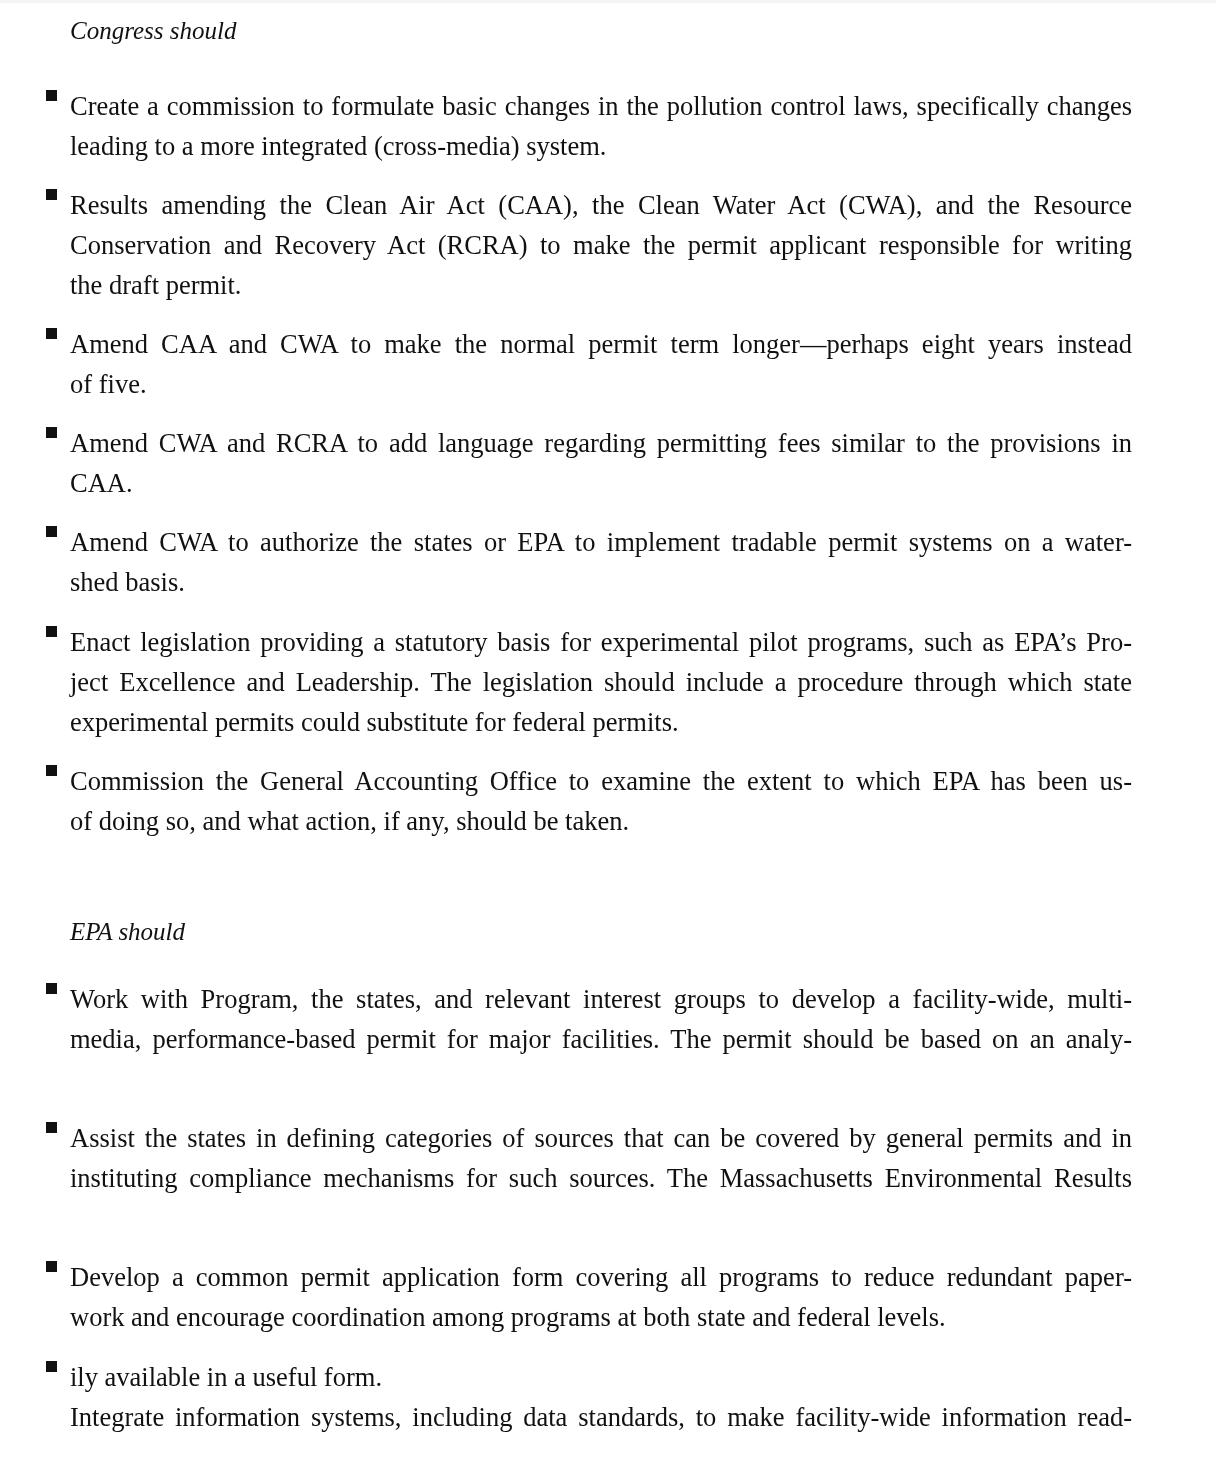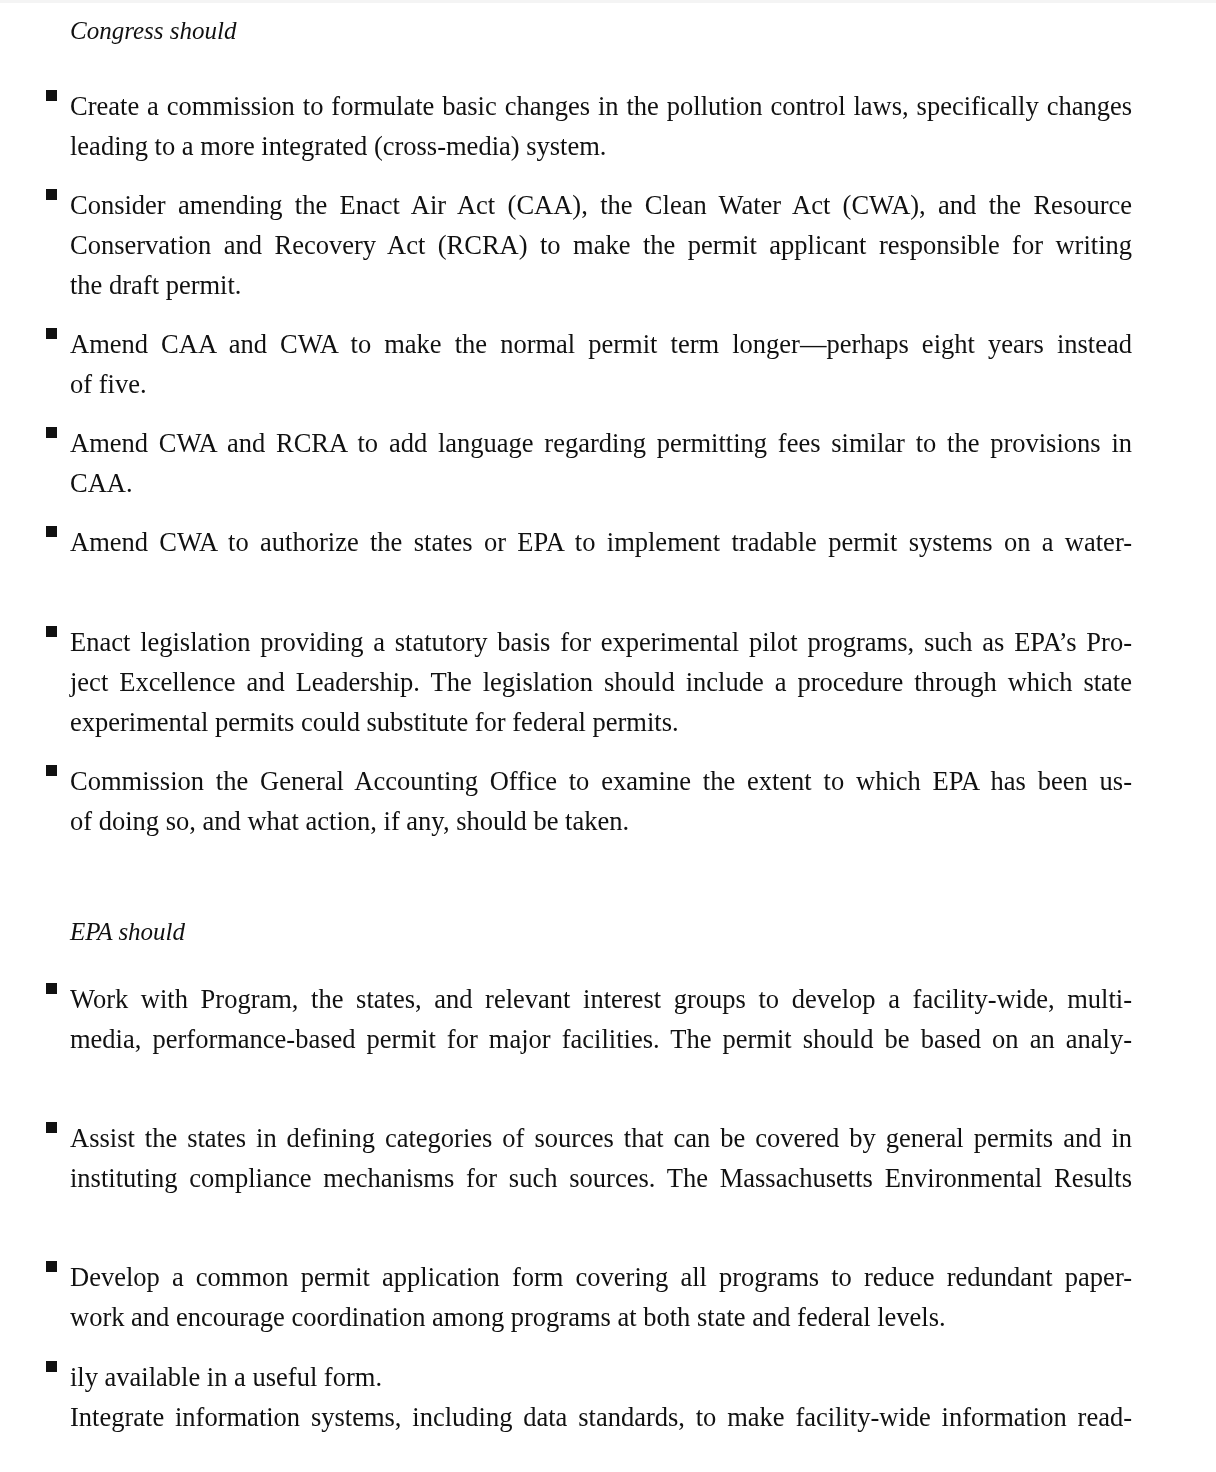--- a/index.html
+++ b/index.html
@@ -35,21 +35,21 @@
   <span class="bullet"></span>
   <div class="lines">
     <span class="line">Create a commission to formulate basic changes in the pollution control laws, specifically changes</span>
     <span class="line last">leading to a more integrated (cross-media) system.</span>
   </div>
 </div>
 
 <div class="item" style="top:176px;">
   <span class="bullet"></span>
   <div class="lines">
-    <span class="line">Consider amending the Enact Air Act (CAA), the Clean Water Act (CWA), and the Resource</span>
+    <span class="line">Results amending the Clean Air Act (CAA), the Clean Water Act (CWA), and the Resource</span>
     <span class="line">Conservation and Recovery Act (RCRA) to make the permit applicant responsible for writing</span>
     <span class="line last">the draft permit.</span>
   </div>
 </div>
 
 <div class="item" style="top:315px;">
   <span class="bullet"></span>
   <div class="lines">
     <span class="line">Amend CAA and CWA to make the normal permit term longer—perhaps eight years instead</span>
     <span class="line last">of five.</span>
@@ -61,20 +61,21 @@
   <div class="lines">
     <span class="line">Amend CWA and RCRA to add language regarding permitting fees similar to the provisions in</span>
     <span class="line last">CAA.</span>
   </div>
 </div>
 
 <div class="item" style="top:513px;">
   <span class="bullet"></span>
   <div class="lines">
     <span class="line">Amend CWA to authorize the states or EPA to implement tradable permit systems on a water-</span>
+    <span class="line last">shed basis.</span>
   </div>
 </div>
 
 <div class="item" style="top:613px;">
   <span class="bullet"></span>
   <div class="lines">
     <span class="line">Enact legislation providing a statutory basis for experimental pilot programs, such as EPA’s Pro-</span>
     <span class="line">ject Excellence and Leadership. The legislation should include a procedure through which state</span>
     <span class="line last">experimental permits could substitute for federal permits.</span>
   </div>

